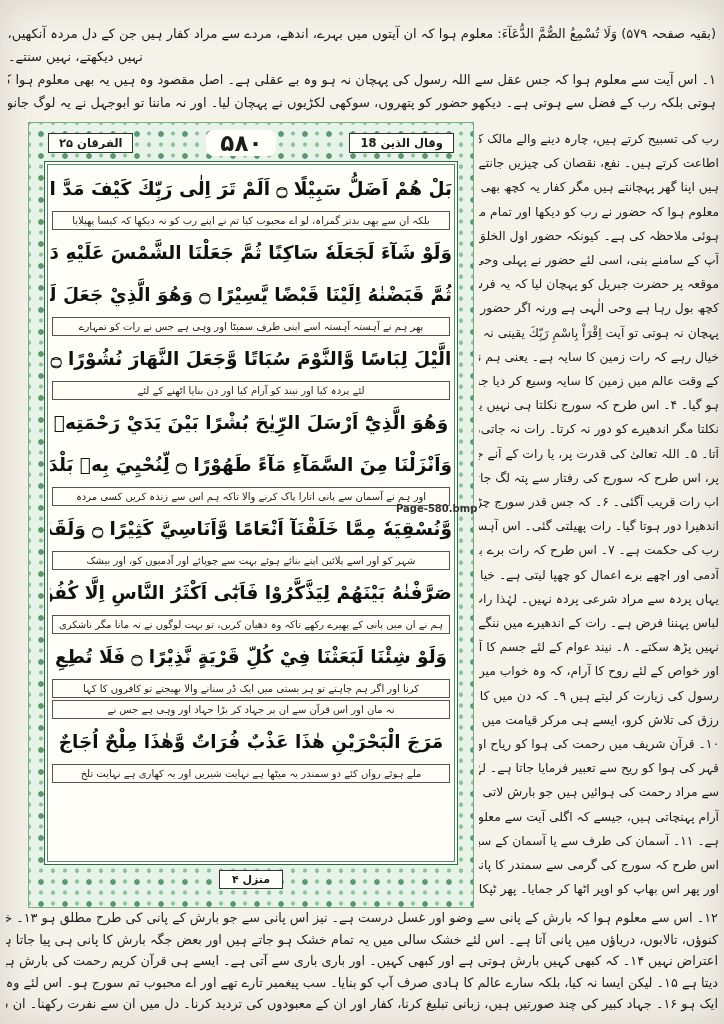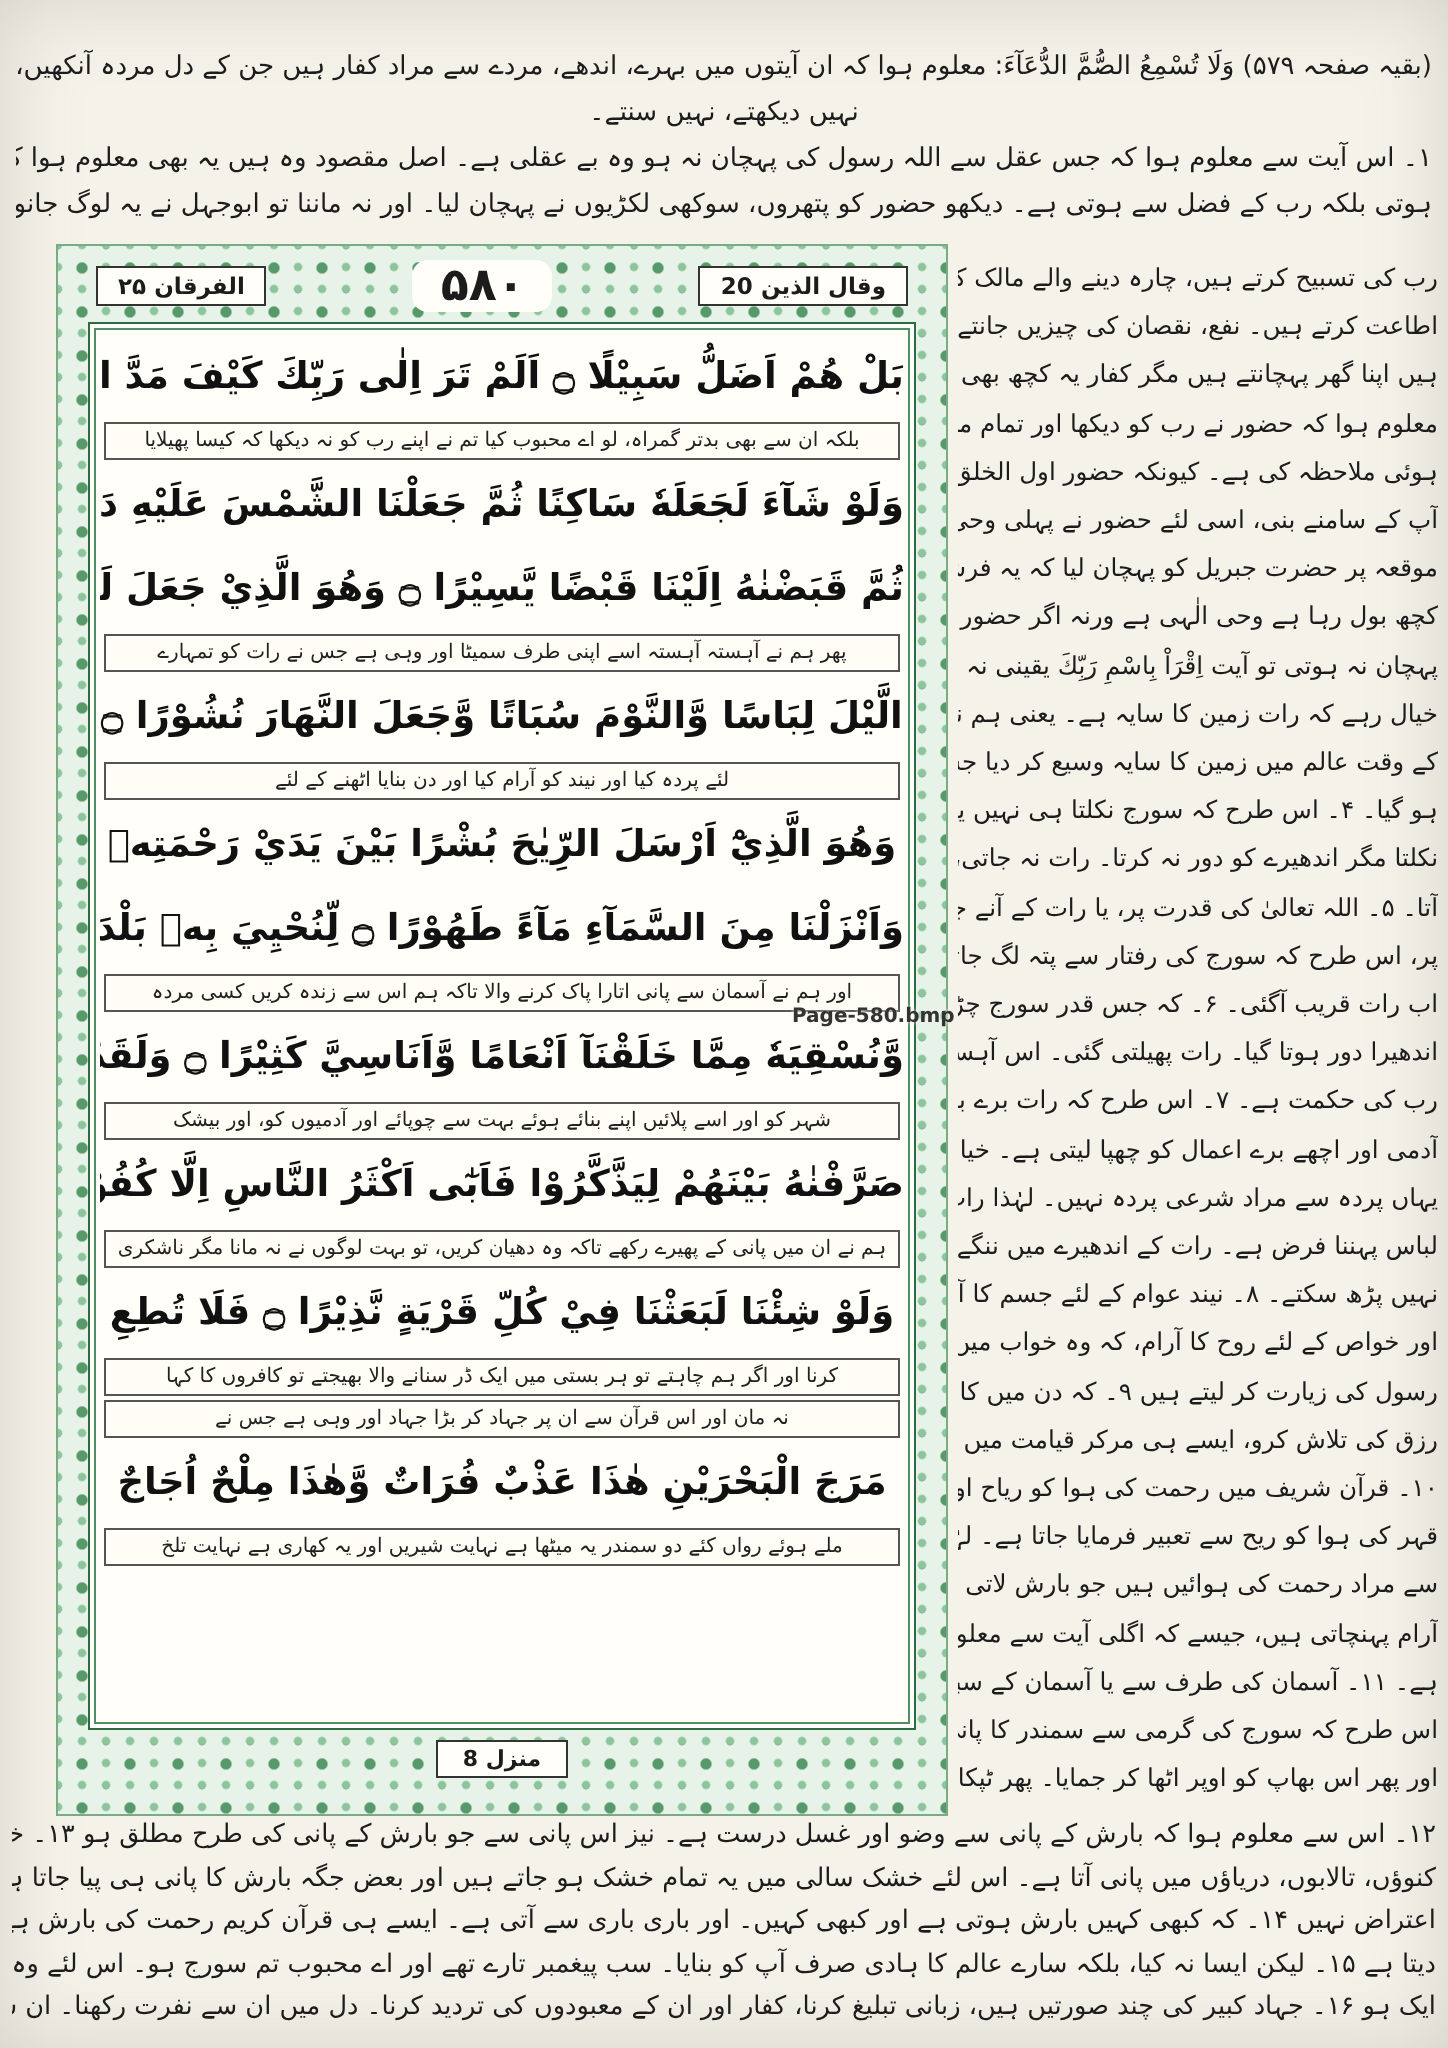--- a/index.html
+++ b/index.html
@@ -18,21 +18,21 @@
     color:#1c1c1c;
   }
   
   .header-notes{
     position:absolute;top:22px;right:8px;left:8px;
     font-size:13px;line-height:23px;
   }
   .note-line{
     white-space:nowrap;overflow:hidden;text-align:right;direction:rtl;
   }
-  .note-line.center{text-align:center;}
+  .note-line.center{text-align:left;}
   
   .quran-frame{
     position:absolute;top:122px;left:28px;width:446px;height:786px;
     box-sizing:border-box;
     border:1px solid #79ab84;
     background-color:#e7f3e8;
     background-image:
       radial-gradient(circle, #57996b 2.4px, rgba(0,0,0,0) 3.2px),
       radial-gradient(circle, #8cc49c 1.7px, rgba(0,0,0,0) 2.5px),
       radial-gradient(circle, #2f6b44 1.2px, rgba(0,0,0,0) 1.9px);
@@ -106,21 +106,21 @@
 
   <div class="header-notes">
     <div class="note-line">(بقیہ صفحہ ۵۷۹) وَلَا تُسْمِعُ الصُّمَّ الدُّعَآءَ: معلوم ہوا کہ ان آیتوں میں بہرے، اندھے، مردے سے مراد کفار ہیں جن کے دل مردہ آنکھیں، کان اندھے، بہرے ہیں کہ حق</div>
     <div class="note-line center">نہیں دیکھتے، نہیں سنتے۔</div>
     <div class="note-line">۱۔ اس آیت سے معلوم ہوا کہ جس عقل سے اللہ رسول کی پہچان نہ ہو وہ بے عقلی ہے۔ اصل مقصود وہ ہیں یہ بھی معلوم ہوا کہ ان کی پہچان محض عقل سے نہیں</div>
     <div class="note-line">ہوتی بلکہ رب کے فضل سے ہوتی ہے۔ دیکھو حضور کو پتھروں، سوکھی لکڑیوں نے پہچان لیا۔ اور نہ ماننا تو ابوجہل نے یہ لوگ جانوروں سے بدتر اس لئے ہوئے کہ جانور</div>
   </div>
 
   <div class="quran-frame">
     <div class="title-row">
-      <span class="small-label">وقال الذین 20</span>
+      <span class="small-label">وقال الذین 18</span>
       <span class="page-num">۵۸۰</span>
       <span class="small-label">الفرقان ۲۵</span>
     </div>
     <div class="verses-inner">
       <div class="arabic-line">بَلْ هُمْ اَضَلُّ سَبِيْلًا ۝ اَلَمْ تَرَ اِلٰى رَبِّكَ كَيْفَ مَدَّ الظِّلَّ</div>
       <div class="urdu-line">بلکہ ان سے بھی بدتر گمراہ، لو اے محبوب کیا تم نے اپنے رب کو نہ دیکھا کہ کیسا پھیلایا</div>
       <div class="arabic-line">وَلَوْ شَآءَ لَجَعَلَهٗ سَاكِنًا ثُمَّ جَعَلْنَا الشَّمْسَ عَلَيْهِ دَلِيْلًا ۝</div>
       <div class="arabic-line">ثُمَّ قَبَضْنٰهُ اِلَيْنَا قَبْضًا يَّسِيْرًا ۝ وَهُوَ الَّذِيْ جَعَلَ لَكُمُ</div>
       <div class="urdu-line">پھر ہم نے آہستہ آہستہ اسے اپنی طرف سمیٹا اور وہی ہے جس نے رات کو تمہارے</div>
       <div class="arabic-line">الَّيْلَ لِبَاسًا وَّالنَّوْمَ سُبَاتًا وَّجَعَلَ النَّهَارَ نُشُوْرًا ۝</div>
@@ -132,21 +132,21 @@
       <div class="urdu-line">شہر کو اور اسے پلائیں اپنے بنائے ہوئے بہت سے چوپائے اور آدمیوں کو، اور بیشک</div>
       <div class="arabic-line">صَرَّفْنٰهُ بَيْنَهُمْ لِيَذَّكَّرُوْا فَاَبٰٓى اَكْثَرُ النَّاسِ اِلَّا كُفُوْرًا ۝</div>
       <div class="urdu-line">ہم نے ان میں پانی کے پھیرے رکھے تاکہ وہ دھیان کریں، تو بہت لوگوں نے نہ مانا مگر ناشکری</div>
       <div class="arabic-line">وَلَوْ شِئْنَا لَبَعَثْنَا فِيْ كُلِّ قَرْيَةٍ نَّذِيْرًا ۝ فَلَا تُطِعِ</div>
       <div class="urdu-line">کرنا اور اگر ہم چاہتے تو ہر بستی میں ایک ڈر سنانے والا بھیجتے تو کافروں کا کہا</div>
       <div class="urdu-line">نہ مان اور اس قرآن سے ان پر جہاد کر بڑا جہاد اور وہی ہے جس نے</div>
       <div class="arabic-line">مَرَجَ الْبَحْرَيْنِ هٰذَا عَذْبٌ فُرَاتٌ وَّهٰذَا مِلْحٌ اُجَاجٌ</div>
       <div class="urdu-line">ملے ہوئے رواں کئے دو سمندر یہ میٹھا ہے نہایت شیریں اور یہ کھاری ہے نہایت تلخ</div>
     </div>
     <div class="manzil-row">
-      <span class="manzil-box">منزل 8</span>
+      <span class="manzil-box">منزل ۴</span>
     </div>
   </div>
 
   <div class="file-label">Page-580.bmp</div>
 
   <div class="commentary-col">
     <div class="note-line">رب کی تسبیح کرتے ہیں، چارہ دینے والے مالک کی پہچان</div>
     <div class="note-line">اطاعت کرتے ہیں۔ نفع، نقصان کی چیزیں جانتے پہچانتے</div>
     <div class="note-line">ہیں اپنا گھر پہچانتے ہیں مگر کفار یہ کچھ بھی نہیں جانتے۔ ۲۔</div>
     <div class="note-line">معلوم ہوا کہ حضور نے رب کو دیکھا اور تمام مخلوقات بنتی</div>

